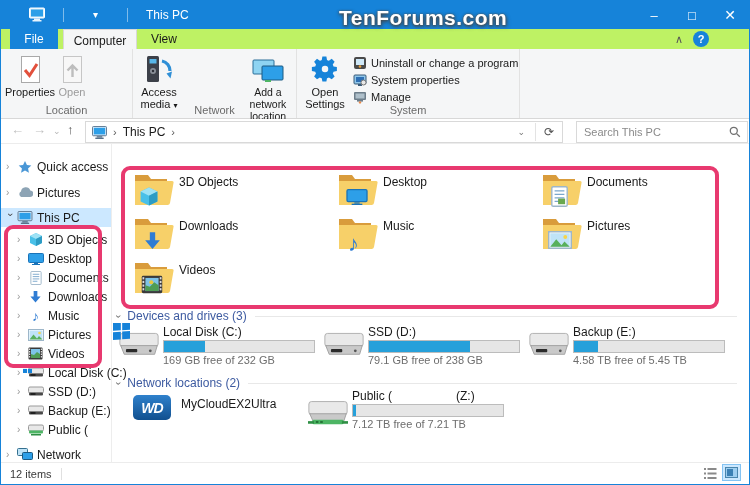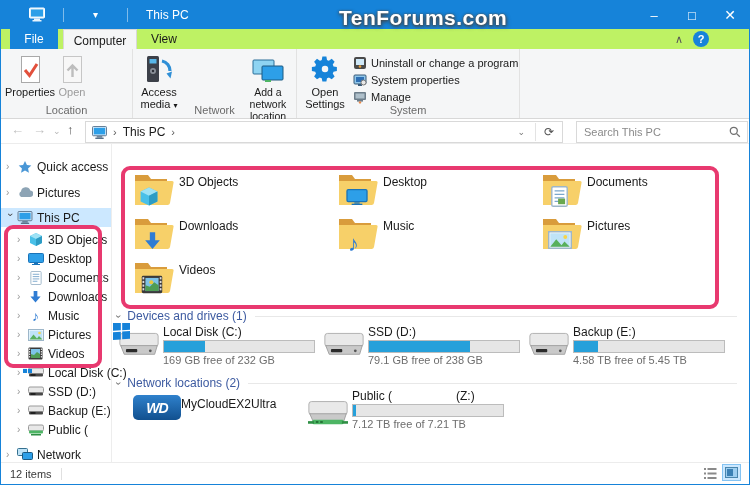--- a/index.html
+++ b/index.html
@@ -69,21 +69,21 @@
   .tile .flabel{position:absolute;left:45px;top:3px;font-size:12px;}
   .overlay{position:absolute;left:5px;bottom:2px;}
 
   
   .dtile{position:absolute;width:200px;height:44px;}
   .dtile .dicon{position:absolute;left:0;top:4px;}
   .dtile .dname{position:absolute;left:44px;top:0;font-size:12px;white-space:nowrap;}
   .dtile .bar{position:absolute;left:44px;top:15px;width:150px;height:11px;background:#e6e6e6;border:1px solid #bcbcbc;}
   .dtile .bar .fill{height:100%;background:var(--barfill,#26a0da);}
   .dtile .dfree{position:absolute;left:44px;top:29px;font-size:11px;color:#6d6d6d;white-space:nowrap;}
-  .wdlogo{position:absolute;left:14px;top:2px;width:48px;height:25px;border-radius:5px;background:linear-gradient(#2f81cc,#11508f);color:#fff;display:flex;align-items:center;justify-content:center;font-weight:bold;font-style:italic;font-size:14px;letter-spacing:-1px;}
+  .wdlogo{position:absolute;left:14px;top:2px;width:38px;height:25px;border-radius:5px;background:linear-gradient(#2f81cc,#11508f);color:#fff;display:flex;align-items:center;justify-content:center;font-weight:bold;font-style:italic;font-size:14px;letter-spacing:-1px;}
   .flagoverlay{position:absolute;left:-3px;top:-5px;}
 
   
   .status{position:absolute;left:0;right:0;bottom:0;height:21px;background:#fff;border-top:1px solid #ececec;display:flex;align-items:center;font-size:11px;color:#3a3a3a;}
   .status .txt{margin-left:9px;}
   .status .sdiv{width:1px;height:12px;background:#e0e0e0;margin-left:9px;}
   .viewbtn{position:absolute;bottom:3px;width:17px;height:15px;display:flex;align-items:center;justify-content:center;}
   .viewbtn.sel{background:#cce8ff;border:1px solid #84c3f2;}
 </style>
 </head>
@@ -515,21 +515,21 @@
             <rect x="12.8" y="4" width="1.2" height="1.5"></rect>
             <rect x="12.8" y="6.5" width="1.2" height="1.5"></rect>
             <rect x="12.8" y="9" width="1.2" height="1.5"></rect>
           </g>
         </svg></span>
     <span class="flabel">Videos</span>
   </div>
 
   <div class="sect" style="top:307px">
     <span class="schev">›</span>
-    <span>Devices and drives (1)</span>
+    <span>Devices and drives (3)</span>
     <span class="rule"></span>
   </div>
 
   <div class="dtile" style="left:118px;top:324px">
     <span class="dicon" style="position:absolute">
       <svg width="40" height="28" viewBox="0 0 46 32">
           <rect x="1" y="5" width="44" height="15" rx="3" fill="#e9e9e9" stroke="#a8a8a8"></rect>
           <path d="M2 19h42l-3 10H6z" fill="#c9c9c9" stroke="#9b9b9b"></path>
           <rect x="8" y="23" width="13" height="3.5" rx="1" fill="#2b2b2b"></rect>
           <circle cx="36" cy="25" r="1.6" fill="#555"></circle>

